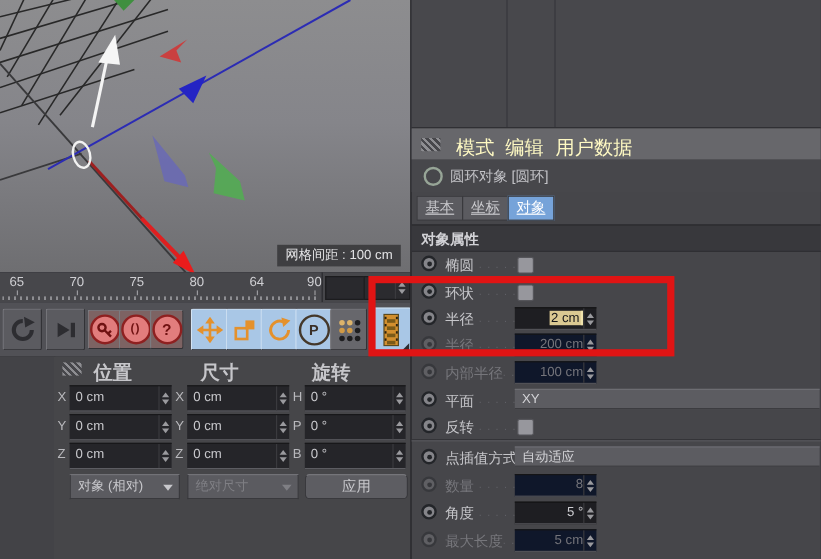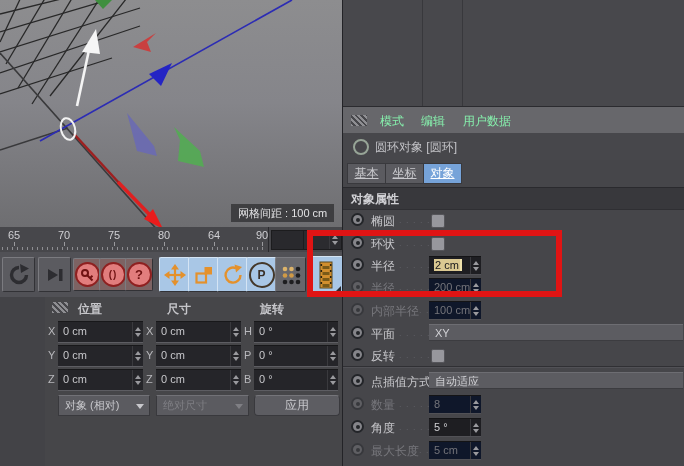--- a/index.html
+++ b/index.html
@@ -49,21 +49,21 @@
   .p-ring{position:relative;width:22px;height:22px;border:2px solid #44382a;border-radius:50%;
     display:flex;align-items:center;justify-content:center;color:#3a3028;
     font-weight:bold;font-size:12px;background:transparent;}
 
   
   .bottom-spacer{left:0;top:297px;width:45px;height:169px;background:#434347;
     border-right:1px solid #2d2d31;}
   .coords{left:45px;top:297px;width:297px;height:169px;background:#464649;}
   .grip{width:16px;height:11px;
     background:repeating-linear-gradient(45deg,#8e8e92 0 2px,#47474b 2px 4px);}
-  .co-head{top:4px;color:#c6c6ca;font-size:12px;font-weight:bold;}
+  .co-head{top:4px;color:#c6c6ca;font-size:16px;font-weight:bold;}
   .axis{color:#b8b8bc;font-size:11px;}
   .fld{position:absolute;height:20px;background:#252529;border-top:1px solid #18181a;
     border-bottom:1px solid #5d5d62;display:flex;align-items:stretch;}
   .fval{flex:1;color:#c8c8cc;font-size:11px;line-height:18px;padding-left:5px;
     white-space:nowrap;overflow:hidden;}
   .spin{width:10px;border-left:1px solid #3a3a3e;display:flex;flex-direction:column;
     align-items:center;justify-content:center;gap:2px;}
   .spin i{display:block;width:0;height:0;border-left:3px solid transparent;
     border-right:3px solid transparent;}
   .spin .up{border-bottom:4px solid #9a9a9e;}
@@ -80,21 +80,21 @@
     border-top-color:#75757a;border-radius:4px;color:#c8c8cc;font-size:12px;
     text-align:center;line-height:18px;}
 
   
   .rpanel{left:342px;top:0;width:342px;height:466px;background:#46464a;
     border-left:1px solid #232327;}
   .om{left:0;top:0;width:342px;height:106px;background:#48484c;
     border-bottom:1px solid #2b2b2f;}
   .om-div{top:0;width:1px;height:106px;background:#38383c;}
   .menubar{left:0;top:107px;width:342px;height:26px;background:#67676b;}
-  .menu-item{top:6px;color:#86efac;font-size:12px;}
+  .menu-item{top:6px;color:#fef9c3;font-size:16px;}
   .obj-row{left:0;top:133px;width:342px;height:27px;background:#47474b;}
   .circle-icon{left:10px;top:6px;width:12px;height:12px;border:2px solid #97a597;
     border-radius:50%;}
   .obj-title{left:32px;top:6px;color:#c3c3c7;font-size:12px;}
   .tabs{left:0;top:160px;width:342px;height:27px;}
   .tab{position:absolute;top:3px;height:19px;width:37px;background:#5b5b60;
     border:1px solid #39393d;border-top-color:#73737 8;color:#c9c9cd;font-size:12px;
     text-align:center;line-height:18px;text-decoration:underline;}
   .tab.active{background:#76a3d9;color:#fff;}
   .props-header{left:0;top:187px;width:342px;height:21px;background:#38383c;
@@ -105,22 +105,22 @@
   .key{position:absolute;left:8px;top:4px;width:9px;height:9px;border-radius:50%;
     background:#85858a;border:2px solid #232529;}
   .key::after{content:"";position:absolute;left:2.5px;top:2.5px;width:4px;height:4px;
     border-radius:50%;background:#232529;}
   .prow.dim .key{opacity:.4;}
   .plabel{position:absolute;left:28px;top:4px;color:#c6c6ca;font-size:12px;white-space:nowrap;}
   .prow.dim .plabel{color:#76767b;}
   .pdots{position:absolute;top:6px;color:#5f5f66;font-size:9px;letter-spacing:1px;}
   .pcheck{position:absolute;left:88px;top:5px;width:12px;height:12px;background:#97979d;
     border:1px solid #55555a;border-radius:2px;}
-  .pfld{position:absolute;left:86px;top:2px;width:52px;height:17px;background:#1e1e22;
-    border-top:1px solid #141416;border-bottom:1px solid #515156;display:flex;}
+  .pfld{position:absolute;left:86px;top:2px;width:68px;height:17px;background:#1e1e22;
+    border-top:1px solid #141416;border-bottom:1px solid #515156;display:flex;text-align:right;}
   .prow.dim .pfld{background:#0f172a;}
   .pfld .fval{line-height:16px;color:#d0d0d4;}
   .prow.dim .pfld .fval{color:#74747a;}
   .selval{background:#dbc992;color:#17171a;padding:0 1px;border-right:2px solid #efe2ac;}
   .pdd{position:absolute;left:86px;top:2px;width:254px;height:17px;background:#5c5c61;
     border-top:1px solid #6d6d72;border-bottom:1px solid #3c3c40;color:#d2d2d6;
     font-size:11px;line-height:16px;padding-left:6px;box-sizing:border-box;}
   .prop-div{left:0;top:366px;width:342px;height:2px;
     background:linear-gradient(180deg,#303034 50%,#515156 50%);}
 

